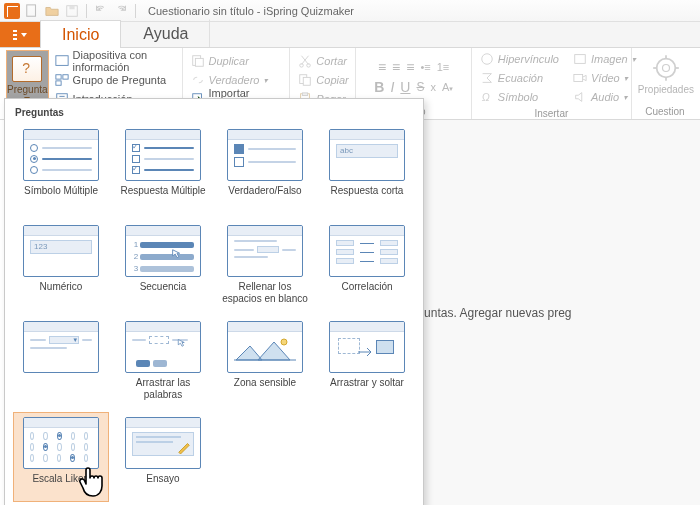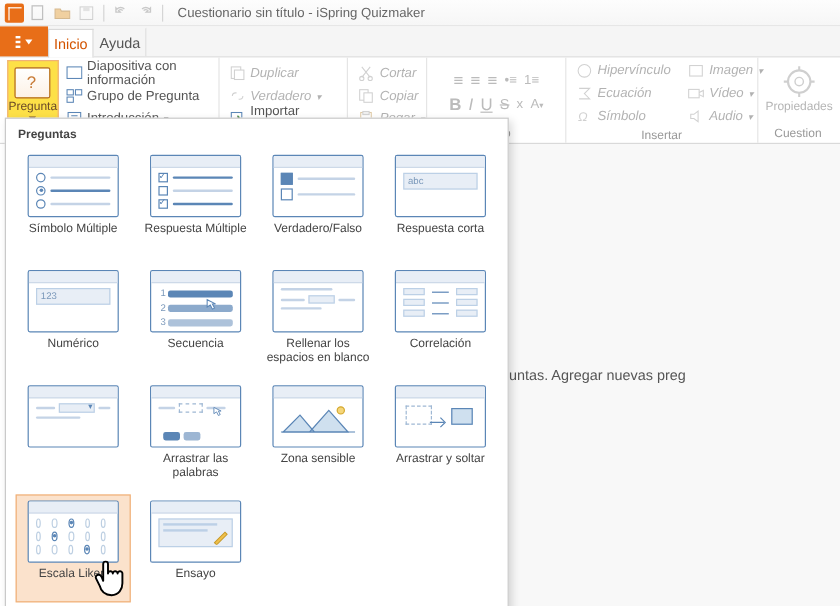--- a/index.html
+++ b/index.html
@@ -13,31 +13,31 @@
   .tb-ico svg { width:14px; height:14px; }
   .tb-sep { width:1px; height:14px; background:#d5d5d5; margin:0 2px; }
   .tb-title { margin-left: 6px; color:#666; font-size:11px; }
 
   
   .tabstrip { height: 26px; background:#f5f5f5; display:flex; align-items:flex-end; border-bottom: 1px solid #d9d9d9; }
   .tabstrip .leftbtn { width:40px; height:100%; background:#e86e18; display:flex; align-items:center; justify-content:center; gap:2px; }
   .tabstrip .leftbtn span { width:4px; height:2px; background:#fff; display:block; }
   .tabstrip .leftbtn .arrow { width:0;height:0;border-left:3px solid transparent;border-right:3px solid transparent;border-top:4px solid #fff; margin-left:2px;}
   .tabstrip .leftbtn .bars { display:flex; flex-direction:column; gap:2px; }
-  .tab { padding: 5px 4px 4px; font-size:12px; color:#555; border:1px solid transparent; border-bottom:none; cursor:default;}
+  .tab { padding: 5px 21px 4px; font-size:16px; color:#555; border:1px solid transparent; border-bottom:none; cursor:default;}
   .tab.active { background:#fff; border-color:#d9d9d9; color:#d35400; position:relative; top:1px;}
   .tab:not(.active){ border-right:1px solid #e0e0e0; }
 
   
   .ribbon { height:72px; background:#fff; border-bottom:1px solid #d9d9d9; display:flex; }
   .rgroup { border-right:1px solid #e5e5e5; display:flex; flex-direction:column; padding:2px 6px; position:relative; }
   .rgroup .label { text-align:center; font-size:10px; color:#999; margin-top:auto; padding-top:2px; }
   .rgroup .body { flex:1; display:flex; gap:4px; align-items:flex-start; }
 
-  .bigbtn { width:50px; height:56px; display:flex; flex-direction:column; align-items:center; justify-content:center; gap:2px; background:#fde047; border:1px solid #f0b179; font-size:10px; color:#6b4a28; }
+  .bigbtn { width:50px; height:56px; display:flex; flex-direction:column; align-items:center; justify-content:center; gap:2px; background:#a3a3a3; border:1px solid #f0b179; font-size:10px; color:#6b4a28; }
   .bigbtn .ico { width:30px; height:26px; border:1.5px solid #b36b2b; background:linear-gradient(#fff,#fdf1e5); border-radius:2px; position:relative; }
   .bigbtn .ico::after { content:"?"; position:absolute; left:9px; top:3px; font-size:14px; color:#c77a36; }
   .bigbtn .arrow { width:0;height:0;border-left:3px solid transparent;border-right:3px solid transparent;border-top:4px solid #7a5328; }
 
   .smallbtn { display:flex; align-items:center; gap:4px; font-size:11px; color:#555; height:18px; padding:0 2px; }
   .smallbtn.dis { opacity:.45;font-style:italic; }
   .smallbtn svg { width:14px; height:14px; flex-shrink:0; }
   .col { display:flex; flex-direction:column; gap:1px; padding-top:2px; }
 
   .rgroup.texto .body { align-items:center; flex-direction:column; justify-content:center; }

